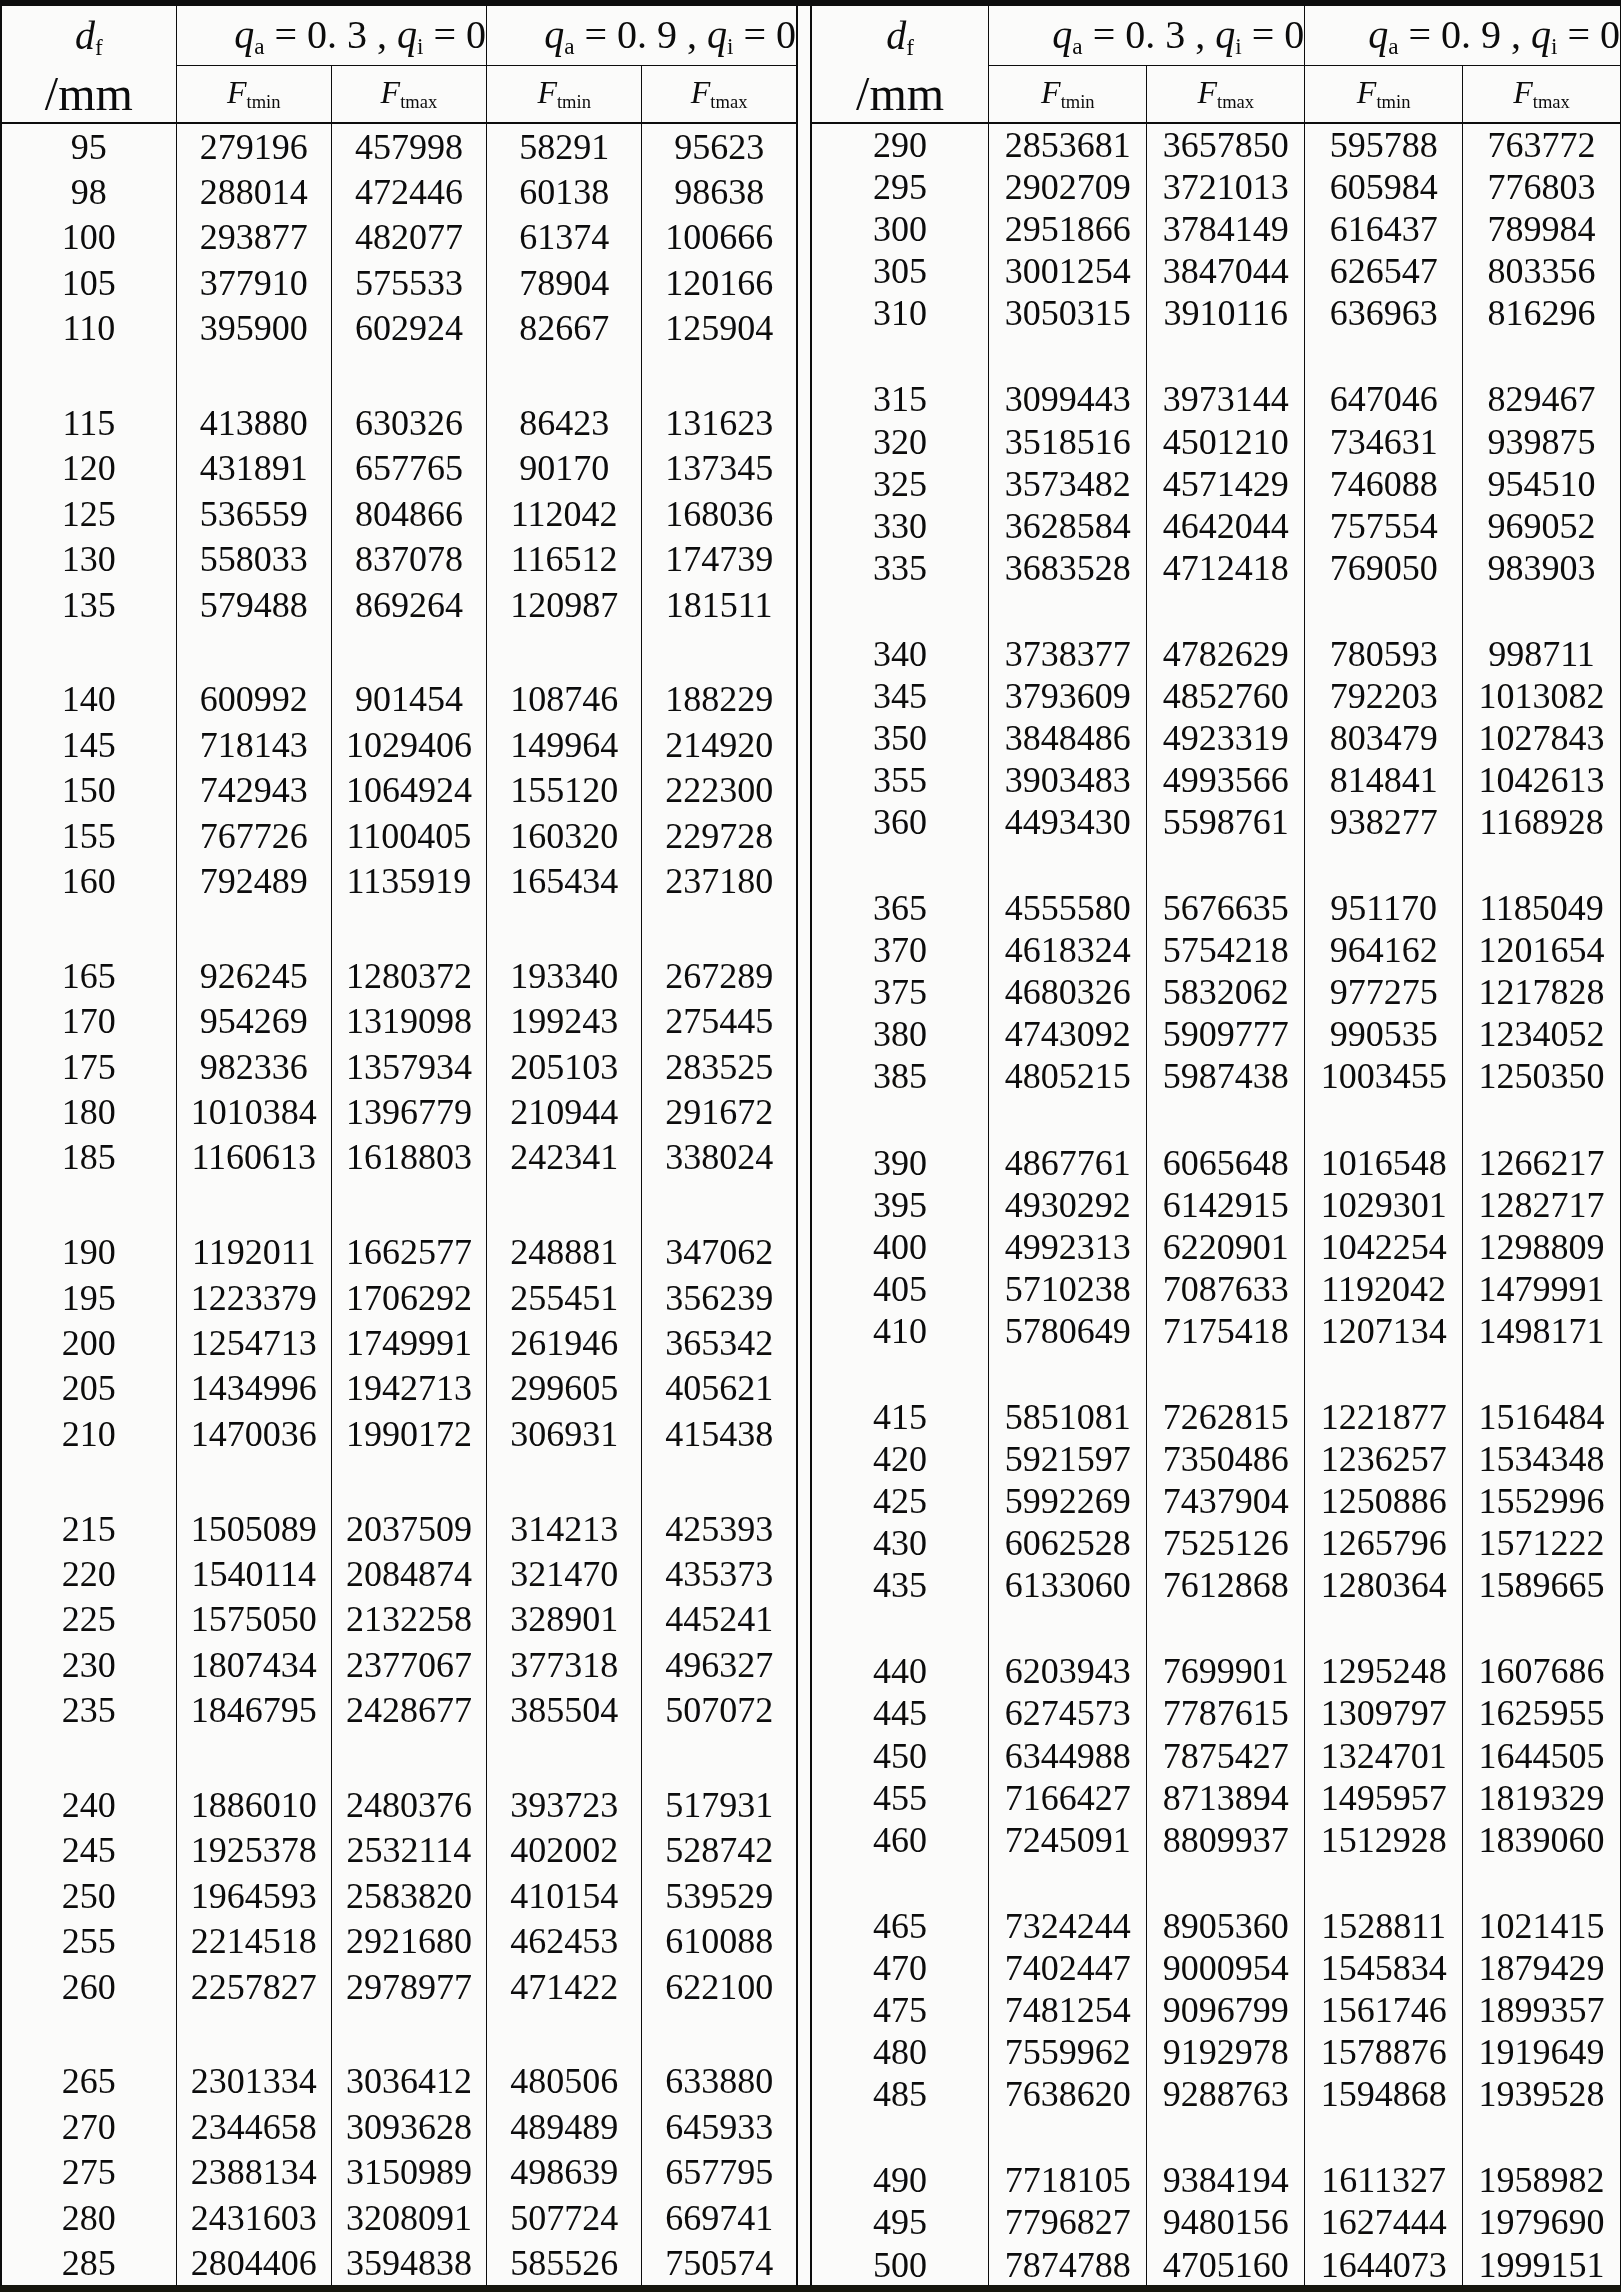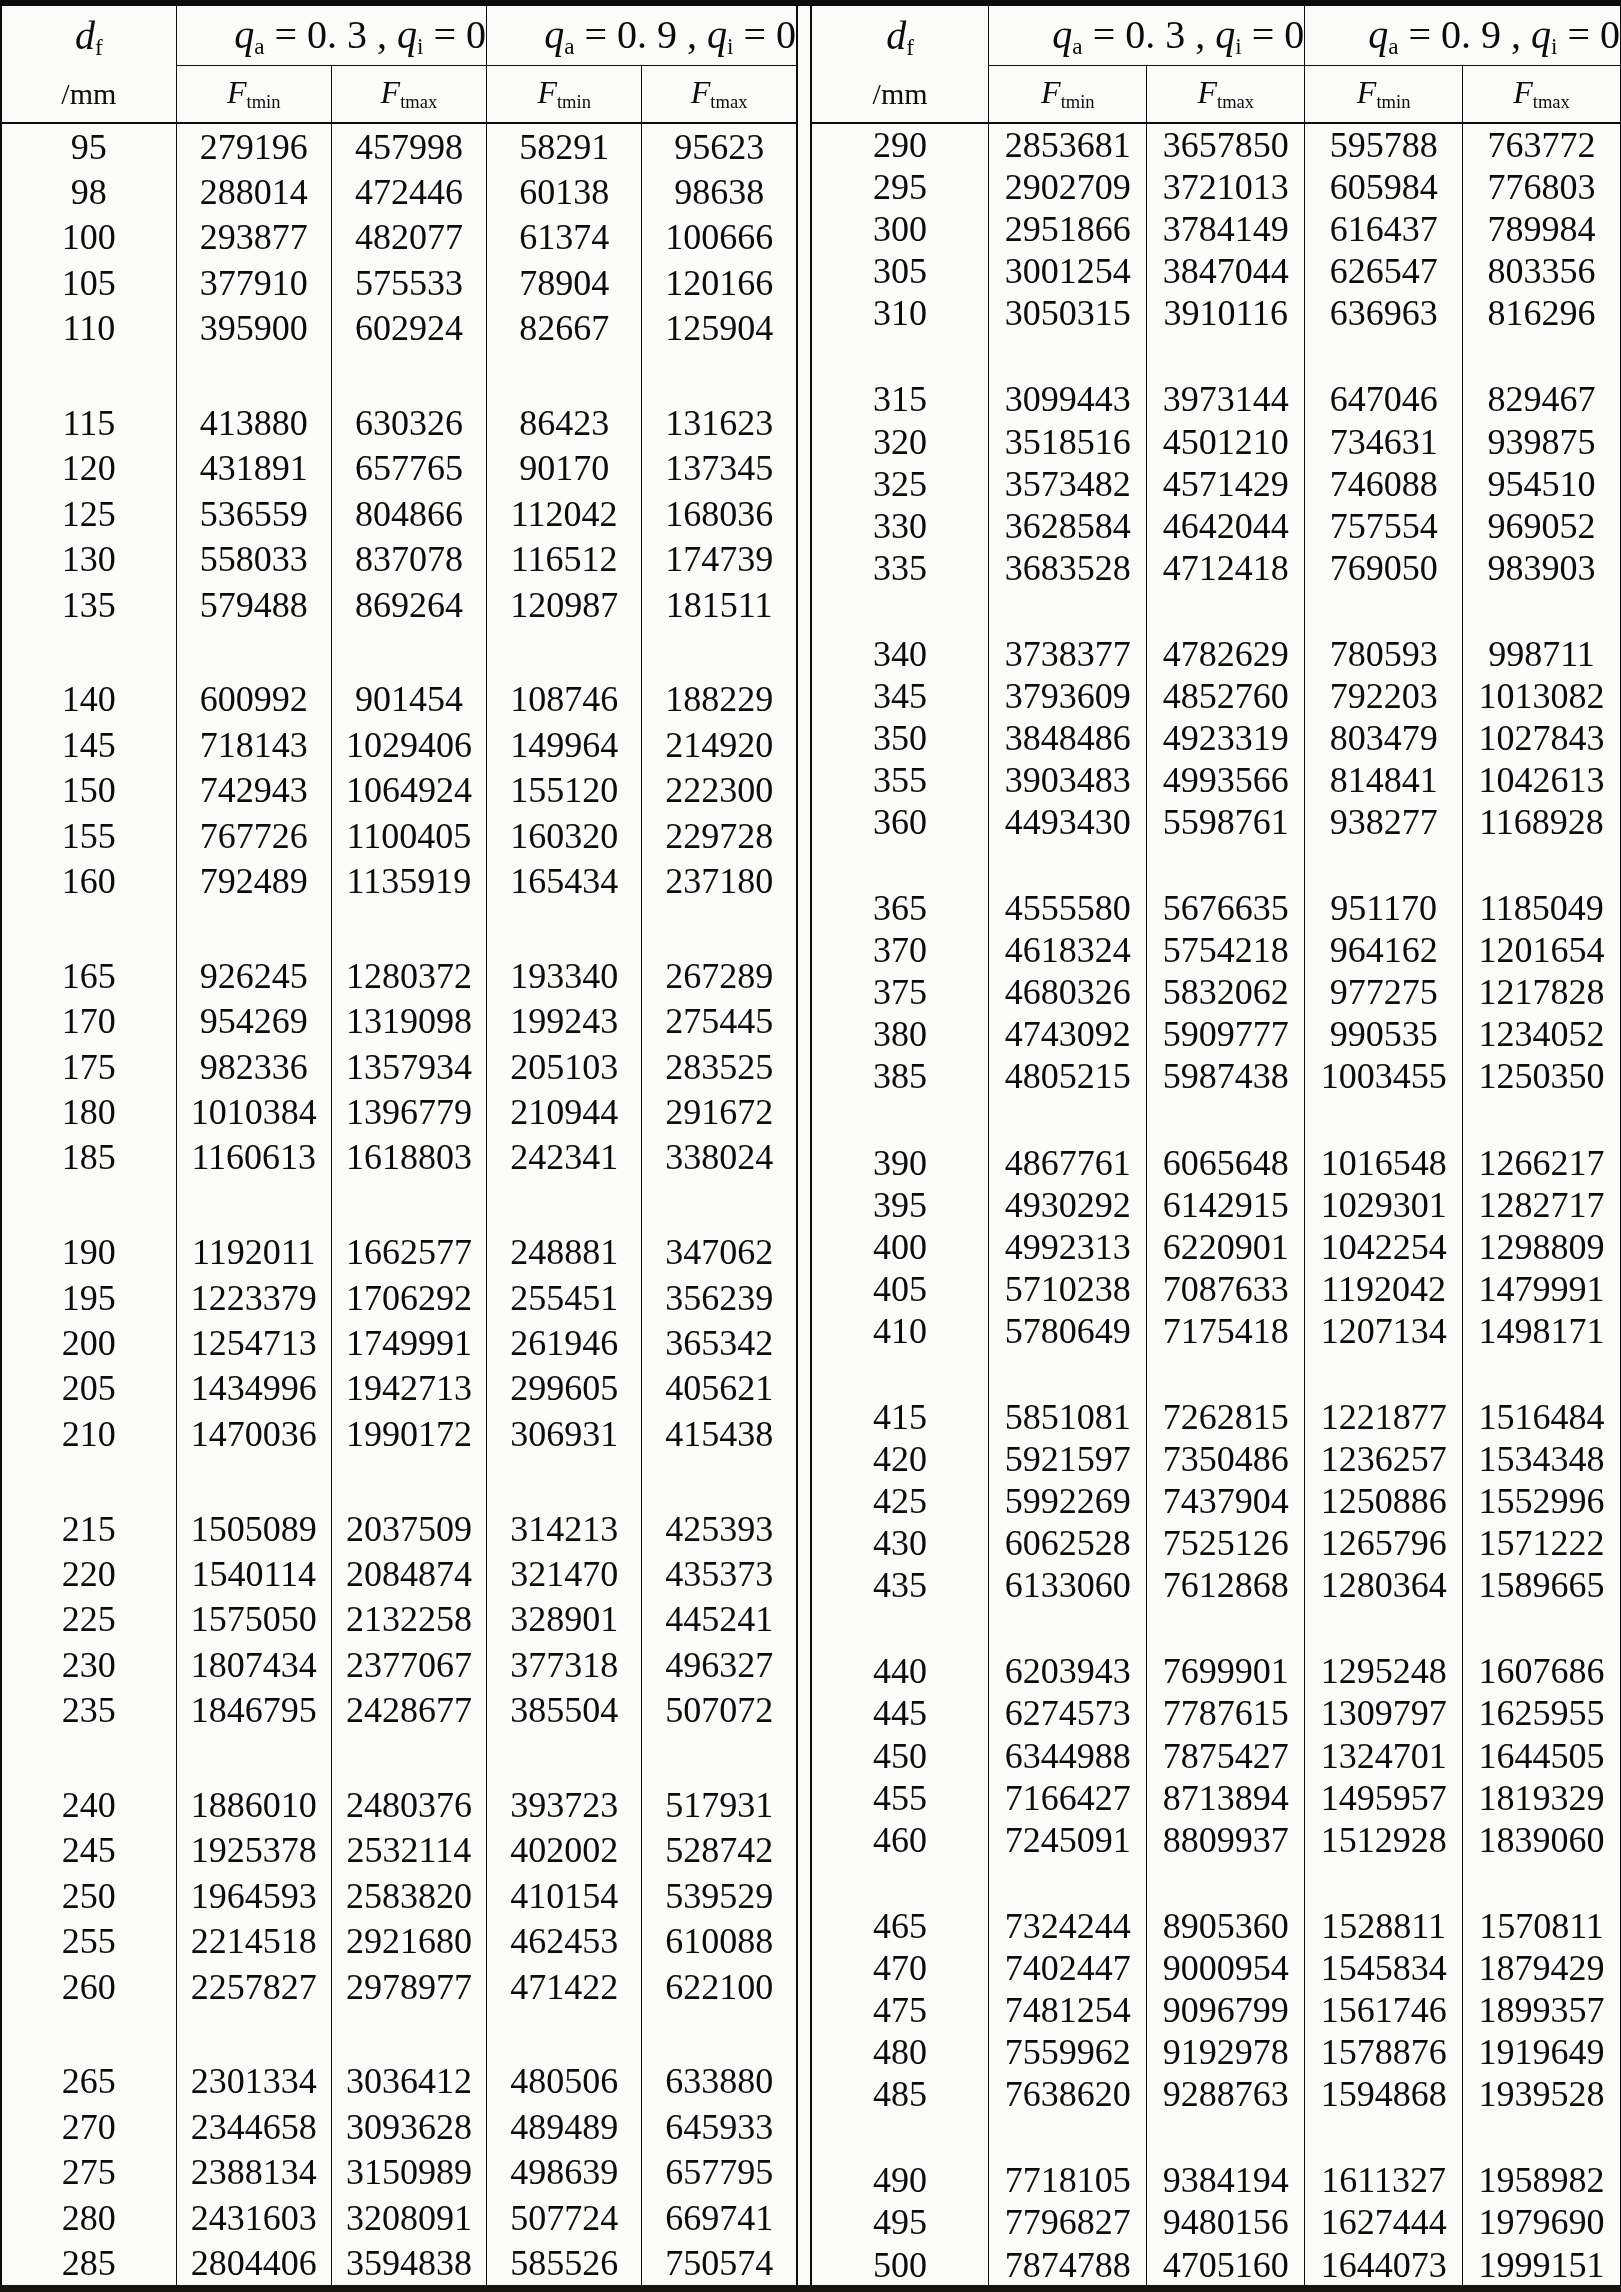--- a/index.html
+++ b/index.html
@@ -61,21 +61,21 @@
     height: 56px;
     border-bottom: 2.7px solid #0d0d0d;
     font-size: 32px;
   }
   td.df-cell {
     border-bottom: 2.7px solid #0d0d0d;
     font-size: 40px;
     padding: 0;
   }
   td.df-cell .df-top { height: 60px; line-height: 60px; }
-  td.df-cell .df-bot { height: 56px; line-height: 56px; font-size: 30px; }
+  td.df-cell .df-bot { height: 56px; line-height: 56px; font-size: 48px; }
 
   
   .panel-left  tbody tr.data td { height: 45px; }
   .panel-left  tbody tr.gap  td { height: 49px; }
   .panel-right tbody tr.data td { height: 42px; }
   .panel-right tbody tr.gap  td { height: 44px; }
 
   .it { font-style: italic; }
   .sb {
     font-size: 0.58em;
@@ -768,21 +768,21 @@
               <td></td>
               <td></td>
               <td></td>
               <td></td>
             </tr>
             <tr class="data">
               <td>465</td>
               <td>7324244</td>
               <td>8905360</td>
               <td>1528811</td>
-              <td>1570811</td>
+              <td>1021415</td>
             </tr>
             <tr class="data">
               <td>470</td>
               <td>7402447</td>
               <td>9000954</td>
               <td>1545834</td>
               <td>1879429</td>
             </tr>
             <tr class="data">
               <td>475</td>

